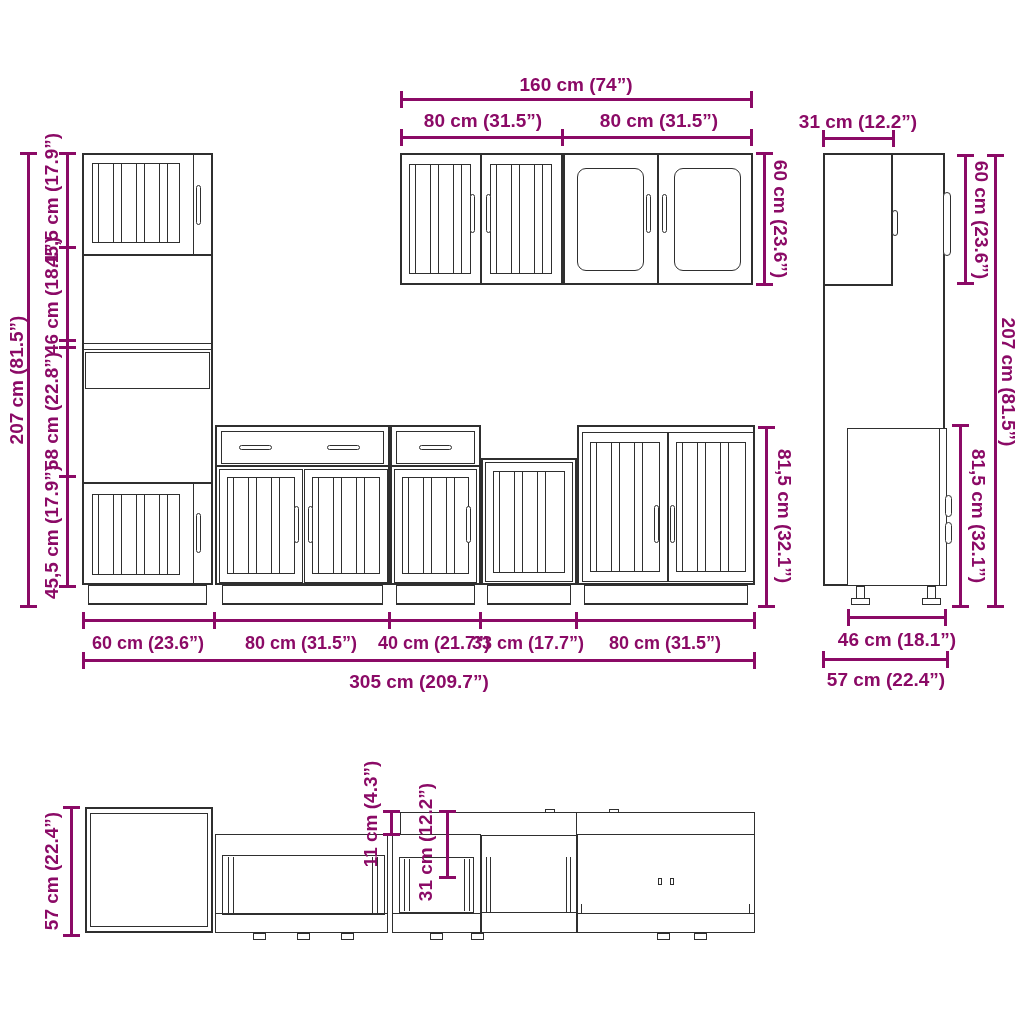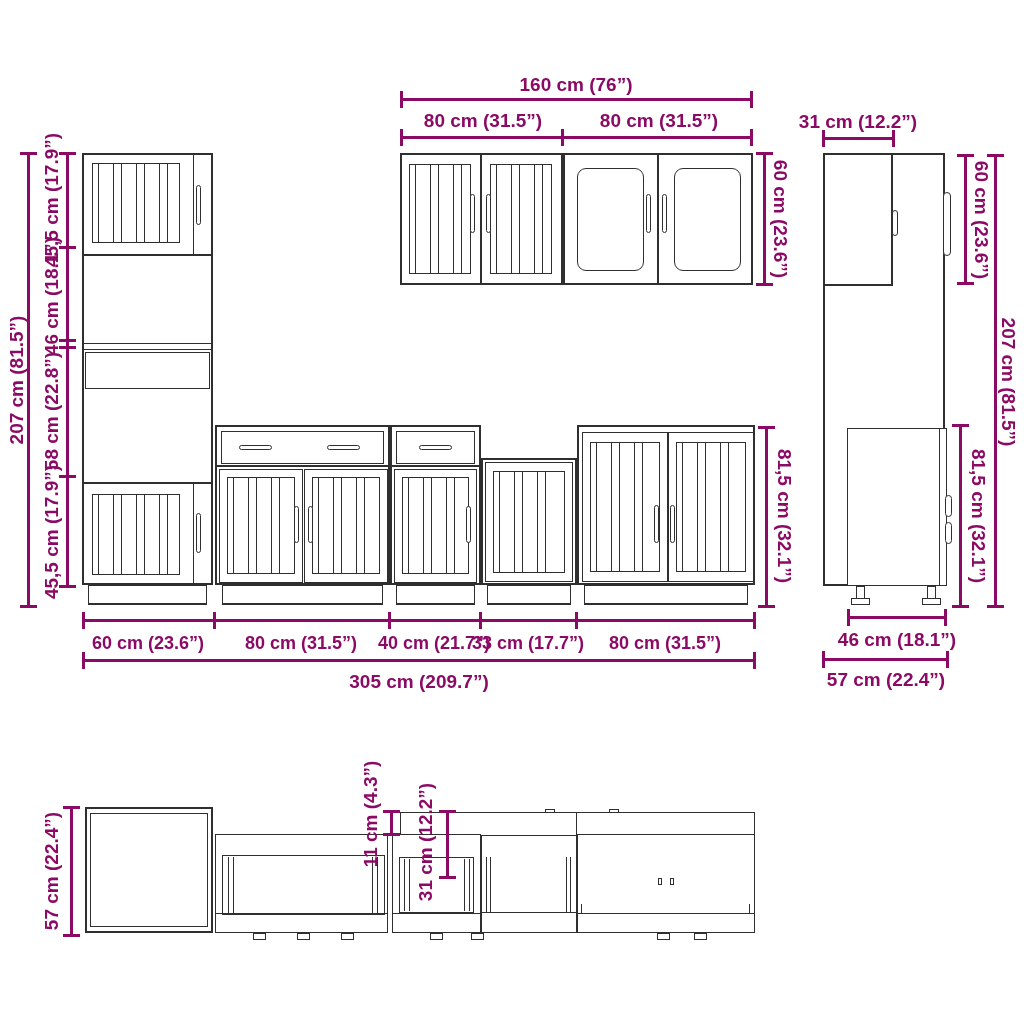--- a/index.html
+++ b/index.html
@@ -185,21 +185,21 @@
     <div class="leg" style="left:297px;top:933px;width:13px;height:7px"></div>
     <div class="leg" style="left:341px;top:933px;width:13px;height:7px"></div>
     <div class="leg" style="left:430px;top:933px;width:13px;height:7px"></div>
     <div class="leg" style="left:471px;top:933px;width:13px;height:7px"></div>
     <div class="leg" style="left:657px;top:933px;width:13px;height:7px"></div>
     <div class="leg" style="left:694px;top:933px;width:13px;height:7px"></div>
   </div>
 
   <div>
     <div class="hdim" style="left:400px;top:98px;width:353px"></div>
-    <div class="lbl" style="left:576px;top:84px">160 cm (76”)</div>
+    <div class="lbl" style="left:576px;top:84px">160 cm (74”)</div>
     <div class="hdim" style="left:400px;top:136px;width:353px"></div>
     <div class="tick" style="left:561px;top:129px;width:3px;height:17px"></div>
     <div class="lbl" style="left:483px;top:120px">80 cm (31.5”)</div>
     <div class="lbl" style="left:659px;top:120px">80 cm (31.5”)</div>
     <div class="vdim" style="left:763px;top:152px;height:134px"></div>
     <div class="lbl cw" style="left:780px;top:219px">60 cm (23.6”)</div>
   </div>
 
   <div>
     <div class="lbl" style="left:858px;top:121px">31 cm (12.2”)</div>

